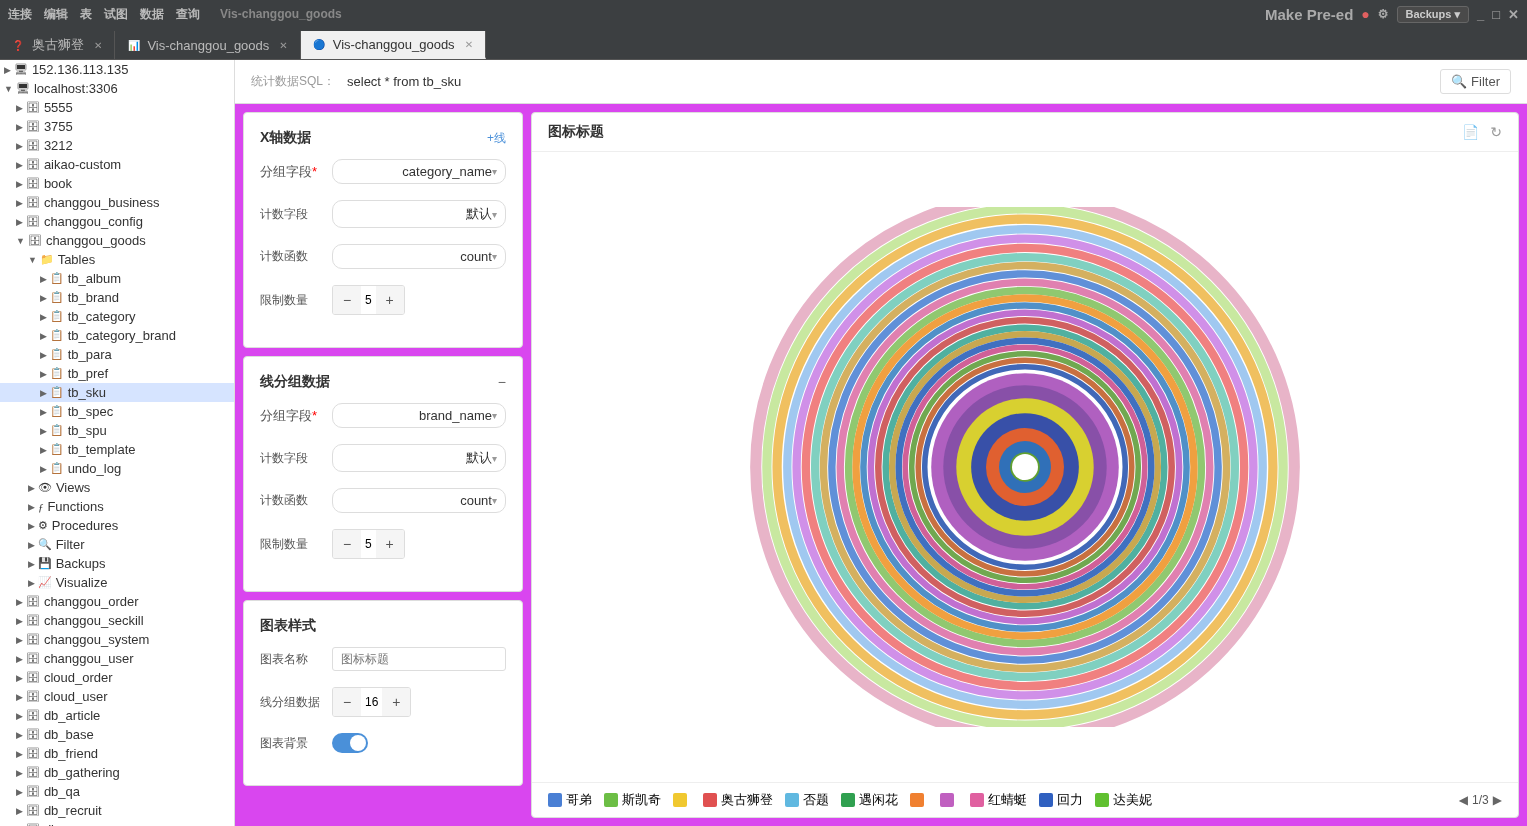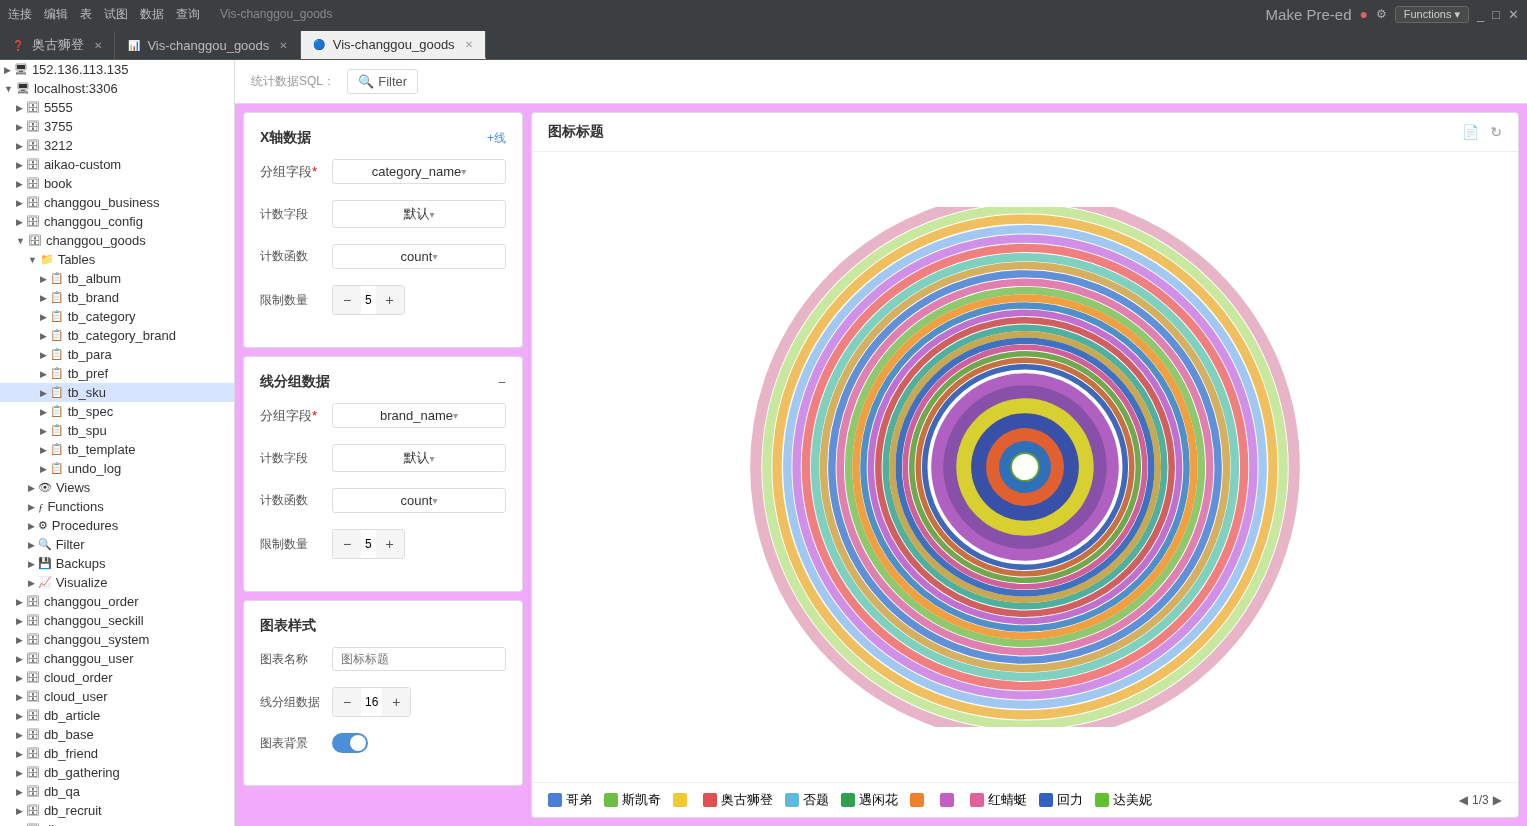--- a/index.html
+++ b/index.html
@@ -1,19 +1,19 @@
 <!DOCTYPE html>
 <html><head>
   <meta charset="utf-8">
   <style>
     * { box-sizing: border-box; margin: 0; padding: 0; font-family: 'Microsoft YaHei', Arial, sans-serif; font-size: 13px; }
     body { display: flex; flex-direction: column; height: 826px; width: 1527px; overflow: hidden; background: #f0f0f0; }
 
     
-    .top-bar { height: 28px; background: #3c3f41; display: flex; align-items: center; padding: 0 8px; gap: 12px; color: #ccc; font-size: 12px; justify-content: space-between; }
+    .top-bar { height: 28px; background: #3c3f41; display: flex; align-items: center; padding: 0 8px; gap: 12px; color: #ccc; font-size: 12px; justify-content: space-between; font-weight: bold; }
     .top-bar-left { display: flex; gap: 12px; align-items: center; }
     .top-bar-right { display: flex; gap: 8px; align-items: center; }
     .top-bar-nav { color: #bbb; cursor: pointer; font-size: 12px; }
     .intellij-badge { background: #4a4a4a; border: 1px solid #666; padding: 1px 8px; border-radius: 3px; color: #ccc; font-size: 11px; }
 
     
     .tab-bar { height: 32px; background: #3c3f41; display: flex; align-items: flex-end; border-bottom: 1px solid #555; }
     .tab { height: 28px; display: flex; align-items: center; padding: 0 12px; gap: 6px; cursor: pointer; font-size: 12px; color: #bbb; border-right: 1px solid #555; }
     .tab.active { background: #f0f0f0; color: #333; border-bottom: 2px solid #f0f0f0; }
     .tab-icon { width: 14px; height: 14px; display: inline-flex; align-items: center; justify-content: center; font-size: 10px; }
@@ -26,41 +26,41 @@
     .sidebar { width: 235px; background: #fff; border-right: 1px solid #ddd; overflow-y: auto; font-size: 12px; }
     .sidebar-item { display: flex; align-items: center; padding: 2px 4px; cursor: pointer; white-space: nowrap; color: #333; }
     .sidebar-item.selected { background: #d6e4ff; }
     .sidebar-indent-1 { padding-left: 16px; }
     .sidebar-indent-2 { padding-left: 28px; }
     .sidebar-indent-3 { padding-left: 40px; }
     .arrow { font-size: 9px; margin-right: 3px; color: #666; }
     .db-icon { margin-right: 4px; font-size: 11px; }
 
     
-    .content { flex: 1; display: flex; flex-direction: column; overflow: hidden; background: #f0abfc; }
+    .content { flex: 1; display: flex; flex-direction: column; overflow: hidden; background: #d946ef; }
 
     
     .sql-bar { height: 44px; background: #fff; border-bottom: 1px solid #ddd; display: flex; align-items: center; padding: 0 16px; gap: 12px; }
     .sql-label { color: #999; font-size: 12px; white-space: nowrap; }
     .sql-input { flex: 1; border: none; outline: none; font-size: 13px; color: #333; background: transparent; }
     .filter-btn { display: flex; align-items: center; gap: 4px; border: 1px solid #ddd; padding: 4px 10px; border-radius: 3px; cursor: pointer; color: #555; font-size: 12px; }
 
     
     .panels { display: flex; flex: 1; overflow: hidden; gap: 8px; padding: 8px; }
 
     
     .controls-panel { width: 280px; display: flex; flex-direction: column; gap: 8px; overflow-y: auto; }
     .control-section { background: #fff; border: 1px solid #ddd; border-radius: 4px; padding: 16px; }
     .section-header { display: flex; align-items: center; justify-content: space-between; margin-bottom: 12px; }
     .section-title { font-size: 14px; font-weight: 600; color: #333; }
     .section-action { color: #4a90d9; font-size: 12px; cursor: pointer; }
     .field-row { display: flex; align-items: center; margin-bottom: 16px; }
     .field-label { width: 72px; font-size: 12px; color: #555; flex-shrink: 0; }
     .required { color: #f00; }
-    .field-select { flex: 1; border: 1px solid #ddd; border-radius: 3px; padding: 4px 8px; font-size: 12px; color: #333; display: flex; align-items: center; justify-content: center; cursor: pointer; background: #fff; }
+    .field-select { flex: 1; border: 1px solid #ddd; border-radius: 10px; padding: 4px 8px; font-size: 12px; color: #333; display: flex; align-items: center; justify-content: flex-end; cursor: pointer; background: #fff; }
     .select-arrow { color: #999; font-size: 10px; }
     .number-input { display: flex; align-items: center; gap: 0; border: 1px solid #ddd; border-radius: 3px; overflow: hidden; }
     .num-btn { width: 28px; height: 28px; border: none; background: #f5f5f5; cursor: pointer; font-size: 14px; color: #555; display: flex; align-items: center; justify-content: center; }
     .num-val { flex: 1; text-align: center; font-size: 12px; padding: 4px; border: none; outline: none; }
 
     
     .chart-panel { flex: 1; background: #fff; border: 1px solid #ddd; border-radius: 4px; display: flex; flex-direction: column; overflow: hidden; }
     .chart-header { display: flex; align-items: center; justify-content: space-between; padding: 10px 16px; border-bottom: 1px solid #eee; }
     .chart-title { font-size: 14px; font-weight: 600; color: #333; }
     .chart-actions { display: flex; gap: 10px; }
@@ -94,21 +94,21 @@
     <span class="top-bar-nav">表</span>
     <span class="top-bar-nav">试图</span>
     <span class="top-bar-nav">数据</span>
     <span class="top-bar-nav">查询</span>
     <span style="color:#888;margin-left:8px;font-size:12px;">Vis-changgou_goods</span>
   </div>
   <div class="top-bar-right">
     <span style="color:#aaa;font-size:15px;">Make Pre-ed</span>
     <span style="color:#e06060;font-size:14px;">●</span>
     <span style="color:#aaa;font-size:12px;">⚙</span>
-    <span class="intellij-badge">Functions ▾</span>
+    <span class="intellij-badge">Backups ▾</span>
     <span style="color:#aaa;">_</span>
     <span style="color:#aaa;">□</span>
     <span style="color:#aaa;">✕</span>
   </div>
 </div>
 
 <div class="tab-bar">
   <div class="tab">
     <span class="tab-icon">❓</span>
     <span>奥古狮登</span>
@@ -334,20 +334,21 @@
       <span class="db-icon">🗄</span>
       <span>db_user</span>
     </div>
 
   </div>
 
   <div class="content">
 
     <div class="sql-bar">
       <span class="sql-label">统计数据SQL：</span>
+      <input class="sql-input" type="text" value="select * from tb_sku" style="">
       <div class="filter-btn">
         <span>🔍</span>
         <span>Filter</span>
       </div>
     </div>
 
     <div class="panels">
 
       <div class="controls-panel">
 

